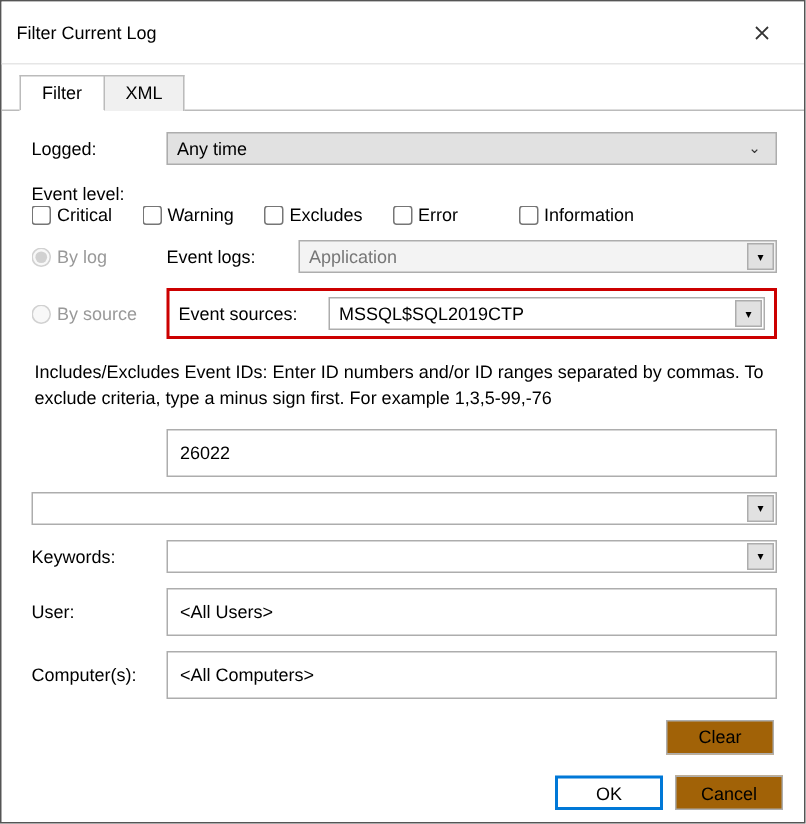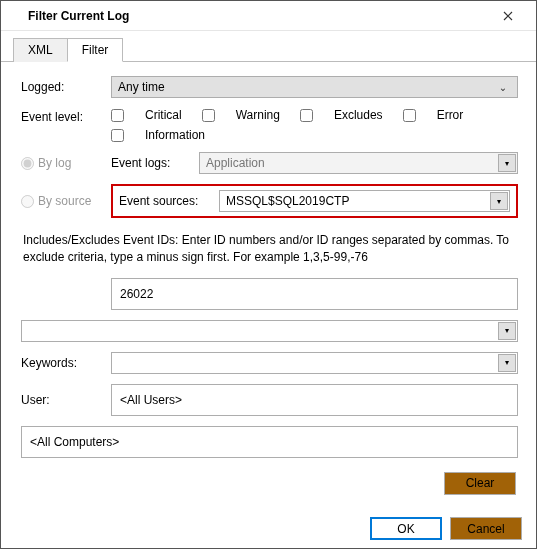--- a/index.html
+++ b/index.html
@@ -8,27 +8,26 @@
     font-family: "Segoe UI", Tahoma, sans-serif;
     font-size: 12px;
     background: #fff;
     color: #000;
     width: 537px;
     height: 549px;
     border: 1px solid #555;
     position: relative;
   }
   .titlebar {
-    height: 30px;
+    height: 42px;
     display: flex;
     align-items: center;
-    padding: 0 8px 0 27px;
+    padding: 0 8px 0 10px;
     background: #fff;
     border-bottom: 1px solid #e6e6e6;
-    font-weight: bold;
   }
   .titlebar .title { flex: 1; }
   .titlebar .close {
     width: 40px; height: 28px; display: flex; align-items:center; justify-content:center;
     font-size: 14px; color:#333;
   }
   .tabstrip {
     display:flex;
     padding: 6px 8px 0 12px;
     border-bottom: 1px solid #bbb;
@@ -86,21 +85,21 @@
   .chev-btn {
     position:absolute; right:1px; top:1px; bottom:1px; width:18px;
     border:1px solid #adadad; background:#e1e1e1;
     display:flex; align-items:center; justify-content:center;
     font-size:8px;
   }
   .checks {
     display:flex; flex-wrap:wrap; gap: 6px 20px;
     flex:1;
   }
-  .check { display:flex; align-items:center; gap:21px; }
+  .check { display:flex; align-items:center; gap:4px; }
   .check input { margin:0; }
   .radio-row { display:flex; align-items:center; margin-bottom:10px; }
   .radio { display:flex; align-items:center; gap:4px; color:#999; width:90px; flex-shrink:0;}
   .radio input { margin:0; }
   .radio input[disabled] + span { color:#999; }
   .hl-box {
     border: 2px solid #c00;
     padding: 4px 6px;
     display:flex;
     align-items:center;
@@ -150,35 +149,35 @@
 <div class="titlebar">
   <span class="title">Filter Current Log</span>
   <div class="close">
     <svg width="10" height="10" viewBox="0 0 10 10">
         <path d="M1 1 L9 9 M9 1 L1 9" stroke="currentColor" stroke-width="1.2"></path>
       </svg>
   </div>
 </div>
 
 <div class="tabstrip">
+  <div class="tab active">Filter</div>
   <div class="tab">XML</div>
-  <div class="tab active">Filter</div>
 </div>
 
 <div class="content">
 
   <div class="row">
     <div class="labelcol">Logged:</div>
     <div class="dropdown">
       <span class="dd-text">Any time</span>
       <span class="chev">⌄</span>
     </div>
   </div>
 
-  <div class="row" style="align-items:flex-start;">
+  <div class="row" style="align-items:flex-start;flex-direction:column;">
     <div class="labelcol" style="padding-top:2px;">Event level:</div>
     <div class="checks">
       <label class="check">
           <input type="checkbox" style="">
           <span>Critical</span>
         </label>
       <label class="check">
           <input type="checkbox" style="">
           <span>Warning</span>
         </label>
@@ -248,20 +247,21 @@
   </div>
 
   <div class="row">
     <div class="labelcol" style="width:90px;">User:</div>
     <div class="textinput">
       <input type="text" value="&lt;All Users&gt;" style="">
     </div>
   </div>
 
   <div class="row">
+    <div class="labelcol" style="width:90px;">Computer(s):</div>
     <div class="textinput">
       <input type="text" value="&lt;All Computers&gt;" style="">
     </div>
   </div>
 
   <div class="clear-row">
     <div class="btn">Clear</div>
   </div>
 
 </div>

